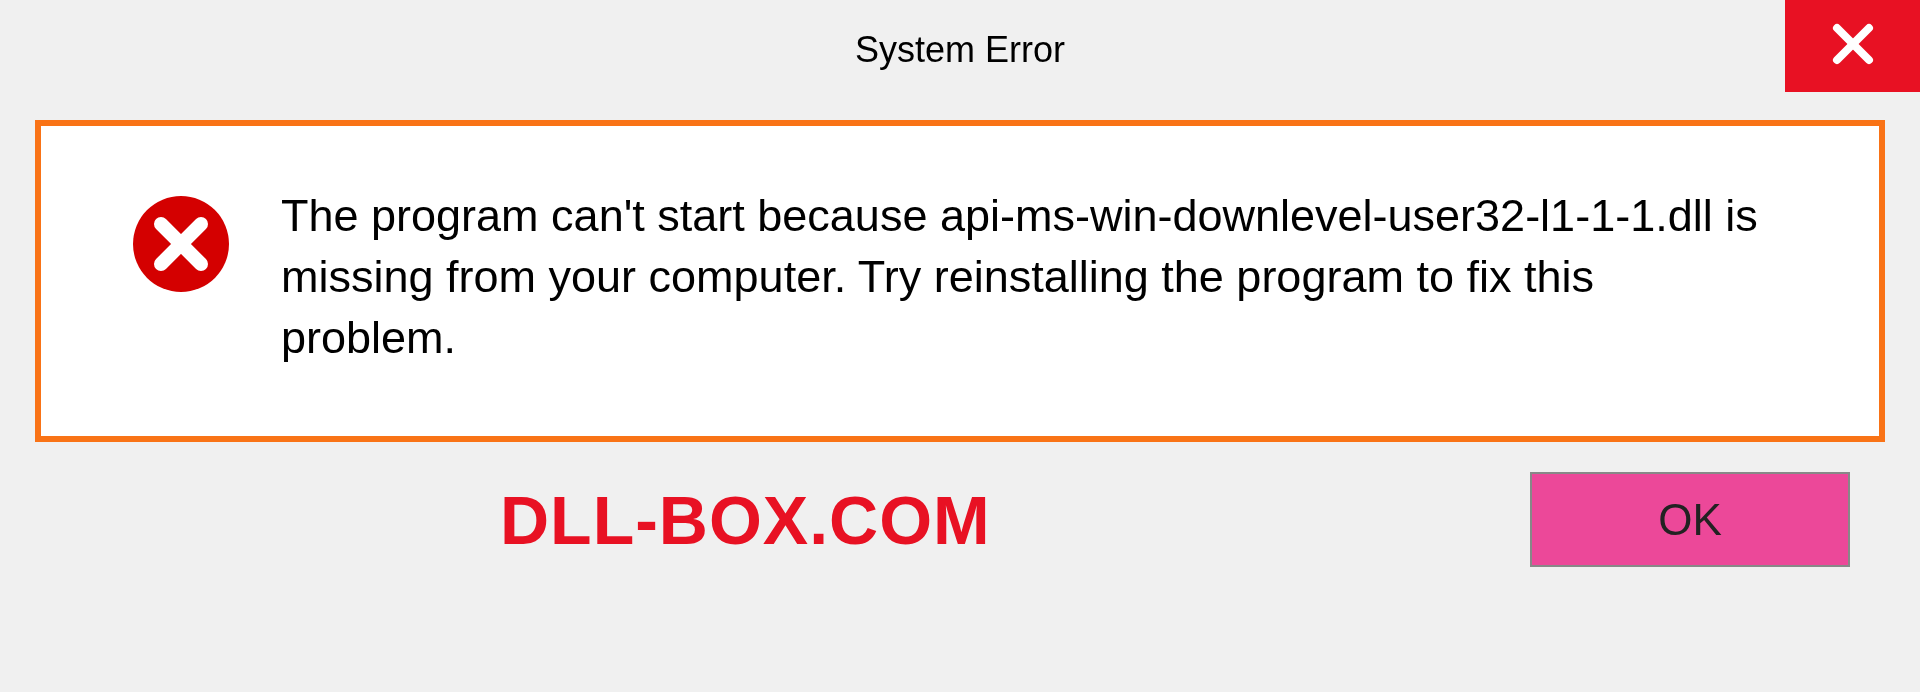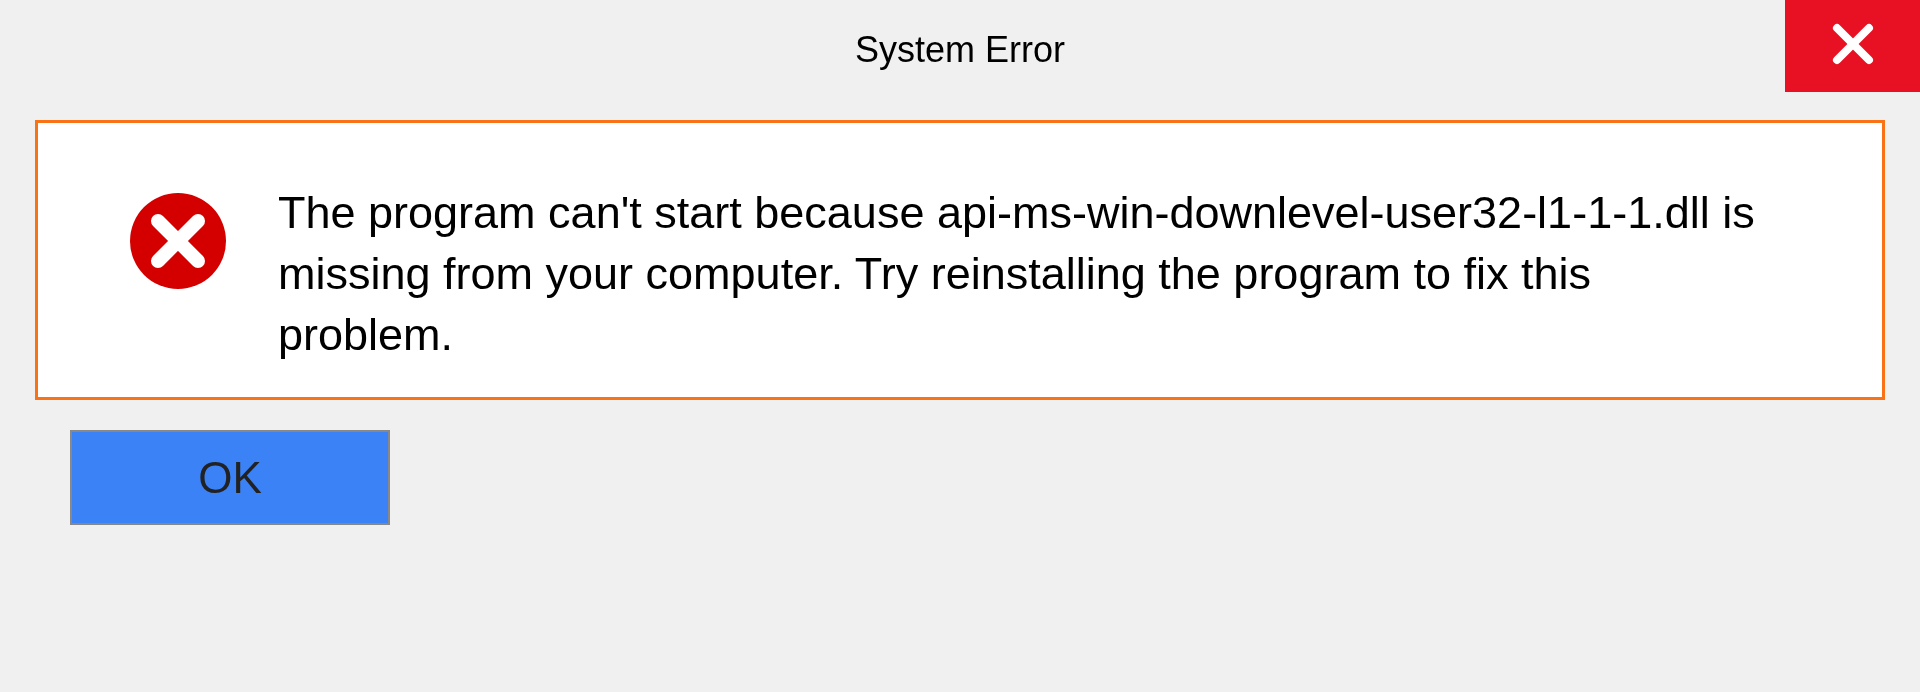--- a/index.html
+++ b/index.html
@@ -40,22 +40,22 @@
       justify-content: center;
       cursor: pointer;
     }
     .close-btn svg {
       width: 48px;
       height: 48px;
     }
     .content-box {
       margin: 20px 35px 0 35px;
       background: #ffffff;
-      border: 3px solid #f97316;
-      padding: 60px 50px 32px 50px;
+      border: 6px solid #f97316;
+      padding: 60px 50px 68px 50px;
       display: flex;
       align-items: flex-start;
       gap: 50px;
     }
     .error-icon-wrap {
       flex-shrink: 0;
       margin-top: 8px;
       margin-left: 40px;
     }
     .error-icon-wrap svg {
@@ -78,21 +78,21 @@
     }
     .watermark {
       font-size: 68px;
       font-weight: 800;
       color: #e81123;
       letter-spacing: 1px;
       margin-left: 430px;
     }
     .ok-button {
       border: 2px solid #888;
-      background: #3b82f6;
+      background: #ec4899;
       font-size: 44px;
       color: #222;
       width: 320px;
       height: 95px;
       display: flex;
       align-items: center;
       justify-content: center;
       cursor: pointer;
       font-family: inherit;
       font-weight: 400;
@@ -118,14 +118,15 @@
     <svg viewBox="0 0 100 100">
       <circle cx="50" cy="50" r="48" fill="#d40000"></circle>
       <line x1="30" y1="30" x2="70" y2="70" stroke="#fff" stroke-width="14" stroke-linecap="round"></line>
       <line x1="70" y1="30" x2="30" y2="70" stroke="#fff" stroke-width="14" stroke-linecap="round"></line>
     </svg>
   </div>
   <div class="message-text">The program can't start because api-ms-win-downlevel-user32-l1-1-1.dll is missing from your computer. Try reinstalling the program to fix this problem.</div>
 </div>
 
 <div class="footer">
+  <span class="watermark">DLL-BOX.COM</span>
   <button class="ok-button">OK</button>
 </div>
 
 </body></html>

